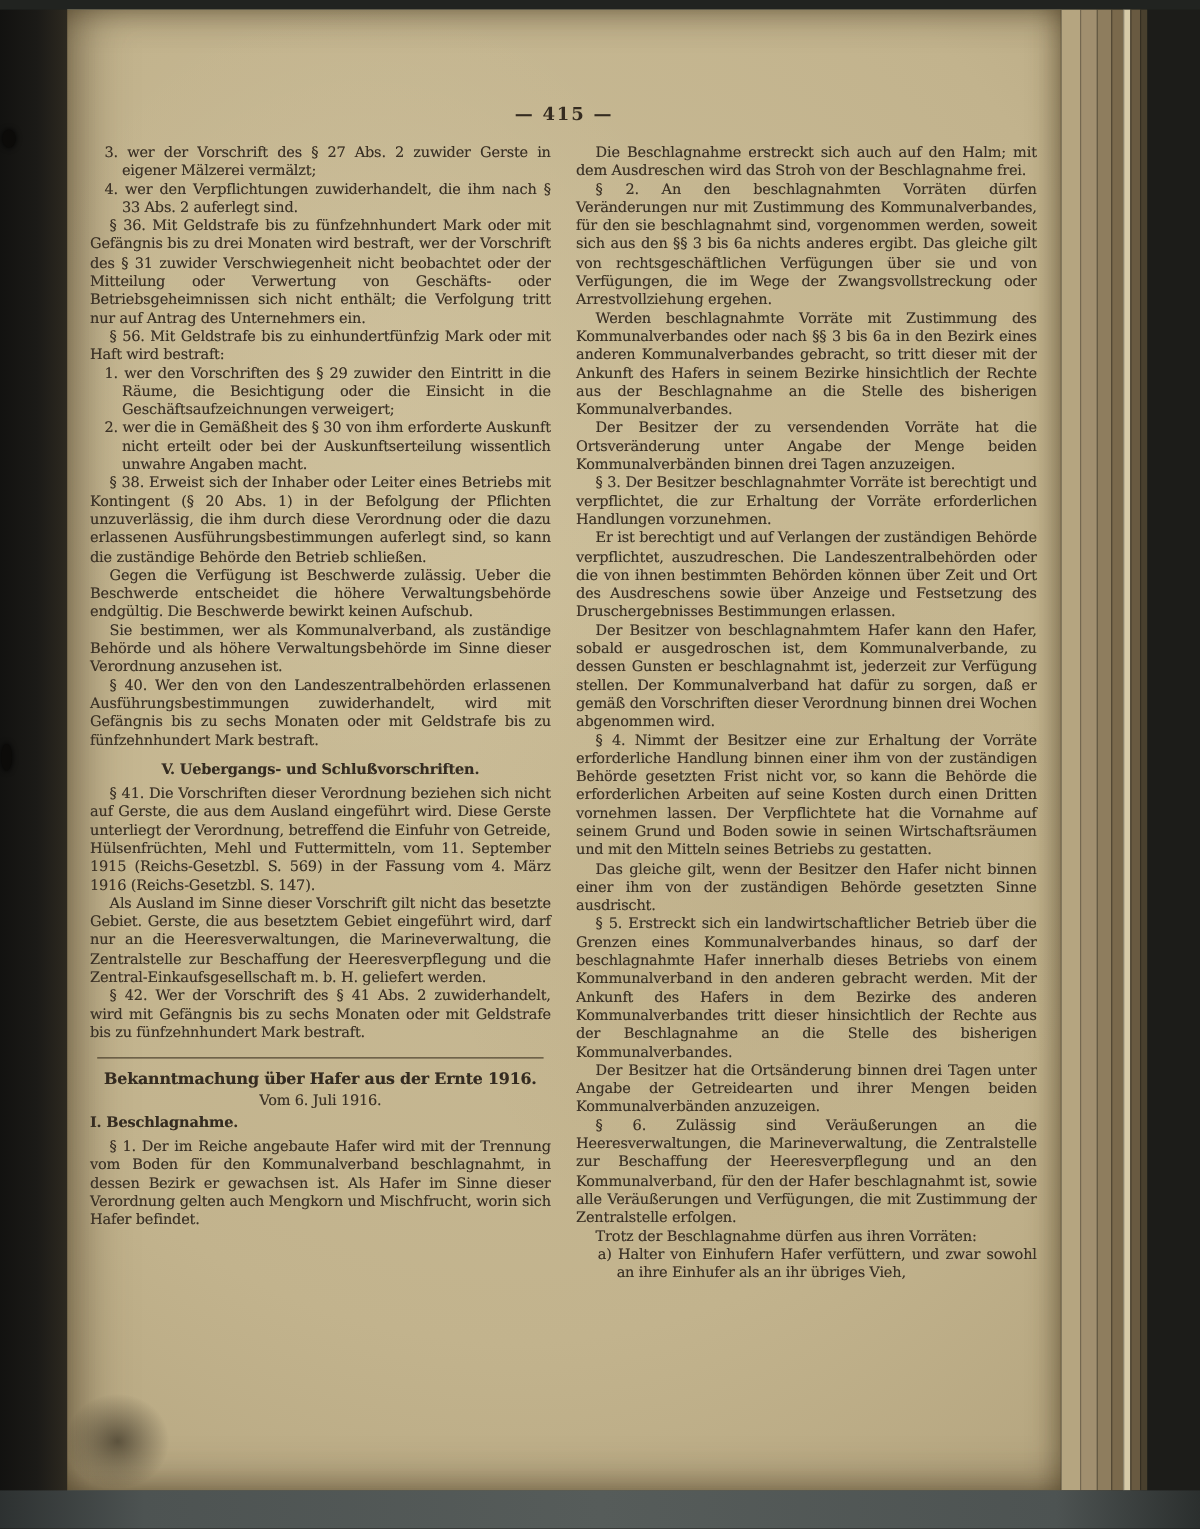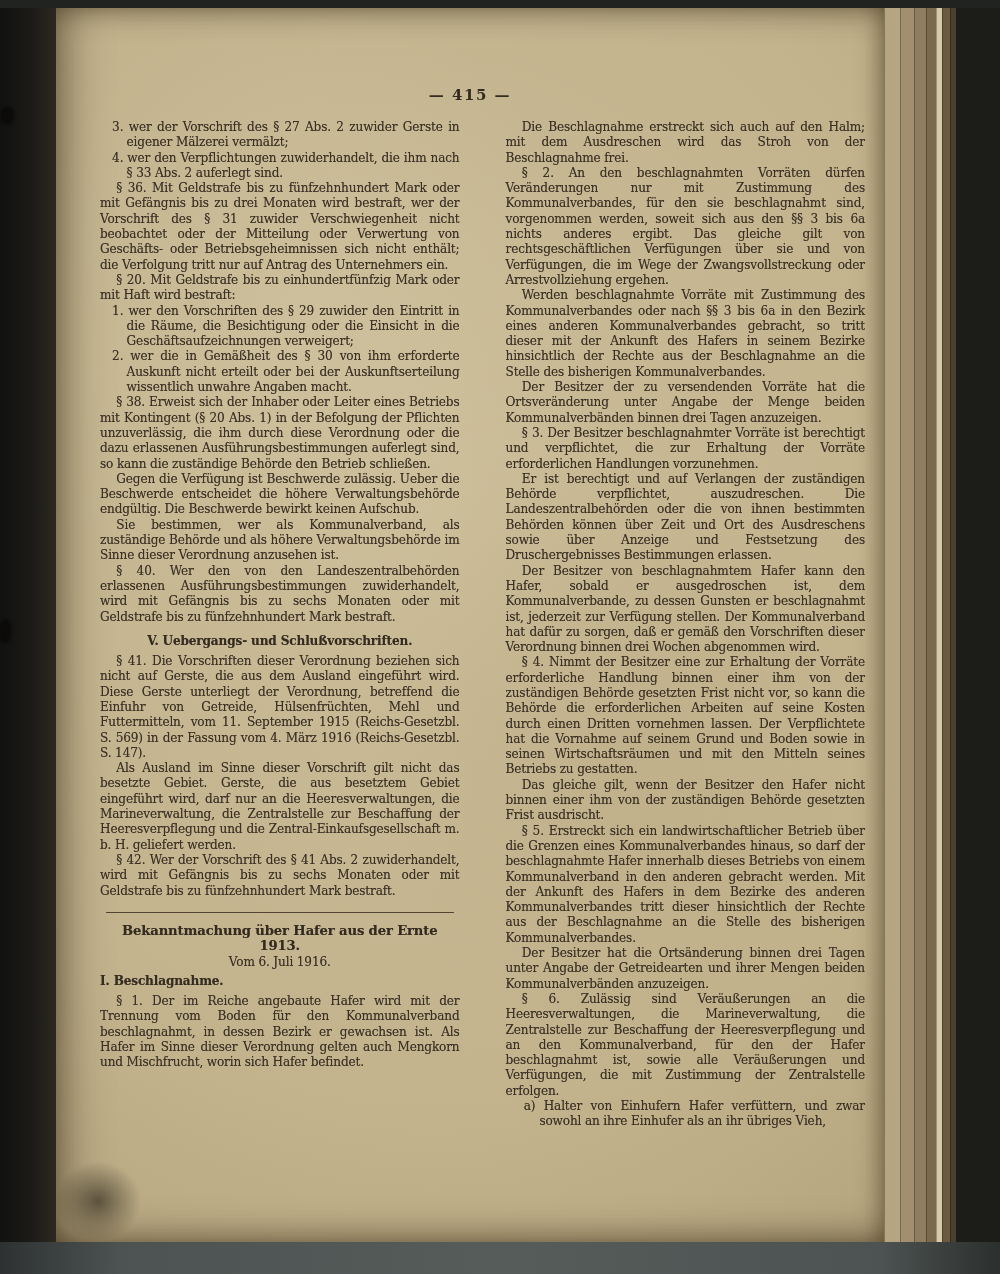--- a/index.html
+++ b/index.html
@@ -33,21 +33,21 @@
         inset 30px 0 45px -22px rgba(55,42,22,.55),
         inset -14px 0 22px -10px rgba(70,55,30,.5),
         inset 0 18px 30px -18px rgba(60,46,24,.5),
         inset 0 -22px 36px -20px rgba(60,46,24,.55);}
   .corner-shadow{position:absolute;left:-18px;bottom:-14px;width:120px;height:110px;
       background:radial-gradient(closest-side, rgba(20,15,8,.55), transparent 72%);}
   .page-number{position:absolute;top:78px;left:0;width:100%;text-align:center;
       font-weight:bold;font-size:15px;letter-spacing:1.5px;color:#342b20;}
   .columns{position:absolute;top:112px;left:19px;width:790px;display:flex;gap:21px;}
   .col{width:384px;color:#3a3025;font-size:12.1px;line-height:15.3px;text-align:justify;
-      letter-spacing:-0.15px;text-shadow:0 0 0.5px rgba(58,48,37,.5);margin-left:25px;}
+      letter-spacing:-0.15px;text-shadow:0 0 0.5px rgba(58,48,37,.5);}
   .para{margin:0;text-indent:1.35em;}
   .item{margin:0 0 0 2.2em;text-indent:-1.2em;}
   .item-deep{margin:0 0 0 2.8em;text-indent:-1.3em;}
   .sec-heading{margin:9px 0 5px;text-align:center;font-weight:bold;text-indent:0;color:#352c21;}
   .doc-title{margin:9px 0 2px;text-align:center;font-weight:bold;font-size:13.2px;text-indent:0;color:#342b20;}
   .doc-date{margin:1px 0 3px;text-align:center;text-indent:0;}
   .sub-heading{margin:3px 0 5px;text-align:left;font-weight:bold;text-indent:0;color:#352c21;}
   .rule{border-top:1.5px solid rgba(62,50,34,.85);margin:13px 6px 10px;}
 </style>
 </head>
@@ -69,50 +69,51 @@
   </div>
 
   <div class="paper">
     <div class="corner-shadow"></div>
     <div class="page-number">— 415 —</div>
     <div class="columns">
       <div class="col">
           <p class="para item">3. wer der Vorschrift des § 27 Abs. 2 zuwider Gerste in eigener Mälzerei vermälzt;</p>
           <p class="para item">4. wer den Verpflichtungen zuwiderhandelt, die ihm nach § 33 Abs. 2 auferlegt sind.</p>
           <p class="para">§ 36. Mit Geldstrafe bis zu fünfzehnhundert Mark oder mit Gefängnis bis zu drei Monaten wird bestraft, wer der Vorschrift des § 31 zuwider Verschwiegenheit nicht beobachtet oder der Mitteilung oder Verwertung von Geschäfts- oder Betriebsgeheimnissen sich nicht enthält; die Verfolgung tritt nur auf Antrag des Unternehmers ein.</p>
-          <p class="para">§ 20. Mit Geldstrafe bis zu einhundertfünfzig Mark oder mit Haft wird bestraft:</p>
+          <p class="para">§ 56. Mit Geldstrafe bis zu einhundertfünfzig Mark oder mit Haft wird bestraft:</p>
           <p class="para item">1. wer den Vorschriften des § 29 zuwider den Eintritt in die Räume, die Besichtigung oder die Einsicht in die Geschäftsaufzeichnungen verweigert;</p>
           <p class="para item">2. wer die in Gemäßheit des § 30 von ihm erforderte Auskunft nicht erteilt oder bei der Auskunftserteilung wissentlich unwahre Angaben macht.</p>
           <p class="para">§ 38. Erweist sich der Inhaber oder Leiter eines Betriebs mit Kontingent (§ 20 Abs. 1) in der Befolgung der Pflichten unzuverlässig, die ihm durch diese Verordnung oder die dazu erlassenen Ausführungsbestimmungen auferlegt sind, so kann die zuständige Behörde den Betrieb schließen.</p>
           <p class="para">Gegen die Verfügung ist Beschwerde zulässig. Ueber die Beschwerde entscheidet die höhere Verwaltungsbehörde endgültig. Die Beschwerde bewirkt keinen Aufschub.</p>
           <p class="para">Sie bestimmen, wer als Kommunalverband, als zuständige Behörde und als höhere Verwaltungsbehörde im Sinne dieser Verordnung anzusehen ist.</p>
           <p class="para">§ 40. Wer den von den Landeszentralbehörden erlassenen Ausführungsbestimmungen zuwiderhandelt, wird mit Gefängnis bis zu sechs Monaten oder mit Geldstrafe bis zu fünfzehnhundert Mark bestraft.</p>
           <p class="sec-heading">V. Uebergangs- und Schlußvorschriften.</p>
           <p class="para">§ 41. Die Vorschriften dieser Verordnung beziehen sich nicht auf Gerste, die aus dem Ausland eingeführt wird. Diese Gerste unterliegt der Verordnung, betreffend die Einfuhr von Getreide, Hülsenfrüchten, Mehl und Futtermitteln, vom 11. September 1915 (Reichs-Gesetzbl. S. 569) in der Fassung vom 4. März 1916 (Reichs-Gesetzbl. S. 147).</p>
           <p class="para">Als Ausland im Sinne dieser Vorschrift gilt nicht das besetzte Gebiet. Gerste, die aus besetztem Gebiet eingeführt wird, darf nur an die Heeresverwaltungen, die Marineverwaltung, die Zentralstelle zur Beschaffung der Heeresverpflegung und die Zentral-Einkaufsgesellschaft m. b. H. geliefert werden.</p>
           <p class="para">§ 42. Wer der Vorschrift des § 41 Abs. 2 zuwiderhandelt, wird mit Gefängnis bis zu sechs Monaten oder mit Geldstrafe bis zu fünfzehnhundert Mark bestraft.</p>
           <div class="rule"></div>
-          <p class="doc-title">Bekanntmachung über Hafer aus der Ernte 1913.</p>
+          <p class="doc-title">Bekanntmachung über Hafer aus der Ernte 1916.</p>
           <p class="doc-date">Vom 6. Juli 1916.</p>
           <p class="sub-heading">I. Beschlagnahme.</p>
           <p class="para">§ 1. Der im Reiche angebaute Hafer wird mit der Trennung vom Boden für den Kommunalverband beschlagnahmt, in dessen Bezirk er gewachsen ist. Als Hafer im Sinne dieser Verordnung gelten auch Mengkorn und Mischfrucht, worin sich Hafer befindet.</p>
         </div>
       <div class="col">
           <p class="para">Die Beschlagnahme erstreckt sich auch auf den Halm; mit dem Ausdreschen wird das Stroh von der Beschlagnahme frei.</p>
           <p class="para">§ 2. An den beschlagnahmten Vorräten dürfen Veränderungen nur mit Zustimmung des Kommunalverbandes, für den sie beschlagnahmt sind, vorgenommen werden, soweit sich aus den §§ 3 bis 6a nichts anderes ergibt. Das gleiche gilt von rechtsgeschäftlichen Verfügungen über sie und von Verfügungen, die im Wege der Zwangsvollstreckung oder Arrestvollziehung ergehen.</p>
           <p class="para">Werden beschlagnahmte Vorräte mit Zustimmung des Kommunalverbandes oder nach §§ 3 bis 6a in den Bezirk eines anderen Kommunalverbandes gebracht, so tritt dieser mit der Ankunft des Hafers in seinem Bezirke hinsichtlich der Rechte aus der Beschlagnahme an die Stelle des bisherigen Kommunalverbandes.</p>
           <p class="para">Der Besitzer der zu versendenden Vorräte hat die Ortsveränderung unter Angabe der Menge beiden Kommunalverbänden binnen drei Tagen anzuzeigen.</p>
           <p class="para">§ 3. Der Besitzer beschlagnahmter Vorräte ist berechtigt und verpflichtet, die zur Erhaltung der Vorräte erforderlichen Handlungen vorzunehmen.</p>
           <p class="para">Er ist berechtigt und auf Verlangen der zuständigen Behörde verpflichtet, auszudreschen. Die Landeszentralbehörden oder die von ihnen bestimmten Behörden können über Zeit und Ort des Ausdreschens sowie über Anzeige und Festsetzung des Druschergebnisses Bestimmungen erlassen.</p>
           <p class="para">Der Besitzer von beschlagnahmtem Hafer kann den Hafer, sobald er ausgedroschen ist, dem Kommunalverbande, zu dessen Gunsten er beschlagnahmt ist, jederzeit zur Verfügung stellen. Der Kommunalverband hat dafür zu sorgen, daß er gemäß den Vorschriften dieser Verordnung binnen drei Wochen abgenommen wird.</p>
           <p class="para">§ 4. Nimmt der Besitzer eine zur Erhaltung der Vorräte erforderliche Handlung binnen einer ihm von der zuständigen Behörde gesetzten Frist nicht vor, so kann die Behörde die erforderlichen Arbeiten auf seine Kosten durch einen Dritten vornehmen lassen. Der Verpflichtete hat die Vornahme auf seinem Grund und Boden sowie in seinen Wirtschaftsräumen und mit den Mitteln seines Betriebs zu gestatten.</p>
-          <p class="para">Das gleiche gilt, wenn der Besitzer den Hafer nicht binnen einer ihm von der zuständigen Behörde gesetzten Frist ausdrischt.</p>
+          <p class="para">Das gleiche gilt, wenn der Besitzer den Hafer nicht binnen einer ihm von der zuständigen Behörde gesetzten Sinne ausdrischt.</p>
           <p class="para">§ 5. Erstreckt sich ein landwirtschaftlicher Betrieb über die Grenzen eines Kommunalverbandes hinaus, so darf der beschlagnahmte Hafer innerhalb dieses Betriebs von einem Kommunalverband in den anderen gebracht werden. Mit der Ankunft des Hafers in dem Bezirke des anderen Kommunalverbandes tritt dieser hinsichtlich der Rechte aus der Beschlagnahme an die Stelle des bisherigen Kommunalverbandes.</p>
           <p class="para">Der Besitzer hat die Ortsänderung binnen drei Tagen unter Angabe der Getreidearten und ihrer Mengen beiden Kommunalverbänden anzuzeigen.</p>
           <p class="para">§ 6. Zulässig sind Veräußerungen an die Heeresverwaltungen, die Marineverwaltung, die Zentralstelle zur Beschaffung der Heeresverpflegung und an den Kommunalverband, für den der Hafer beschlagnahmt ist, sowie alle Veräußerungen und Verfügungen, die mit Zustimmung der Zentralstelle erfolgen.</p>
+          <p class="para">Trotz der Beschlagnahme dürfen aus ihren Vorräten:</p>
           <p class="para item-deep">a) Halter von Einhufern Hafer verfüttern, und zwar sowohl an ihre Einhufer als an ihr übriges Vieh,</p>
         </div>
     </div>
   </div>
 
   <div class="binding-hole hole-1"></div>
   <div class="binding-hole hole-2"></div>
   <div class="surround-bottom"></div>
 </div>
 

